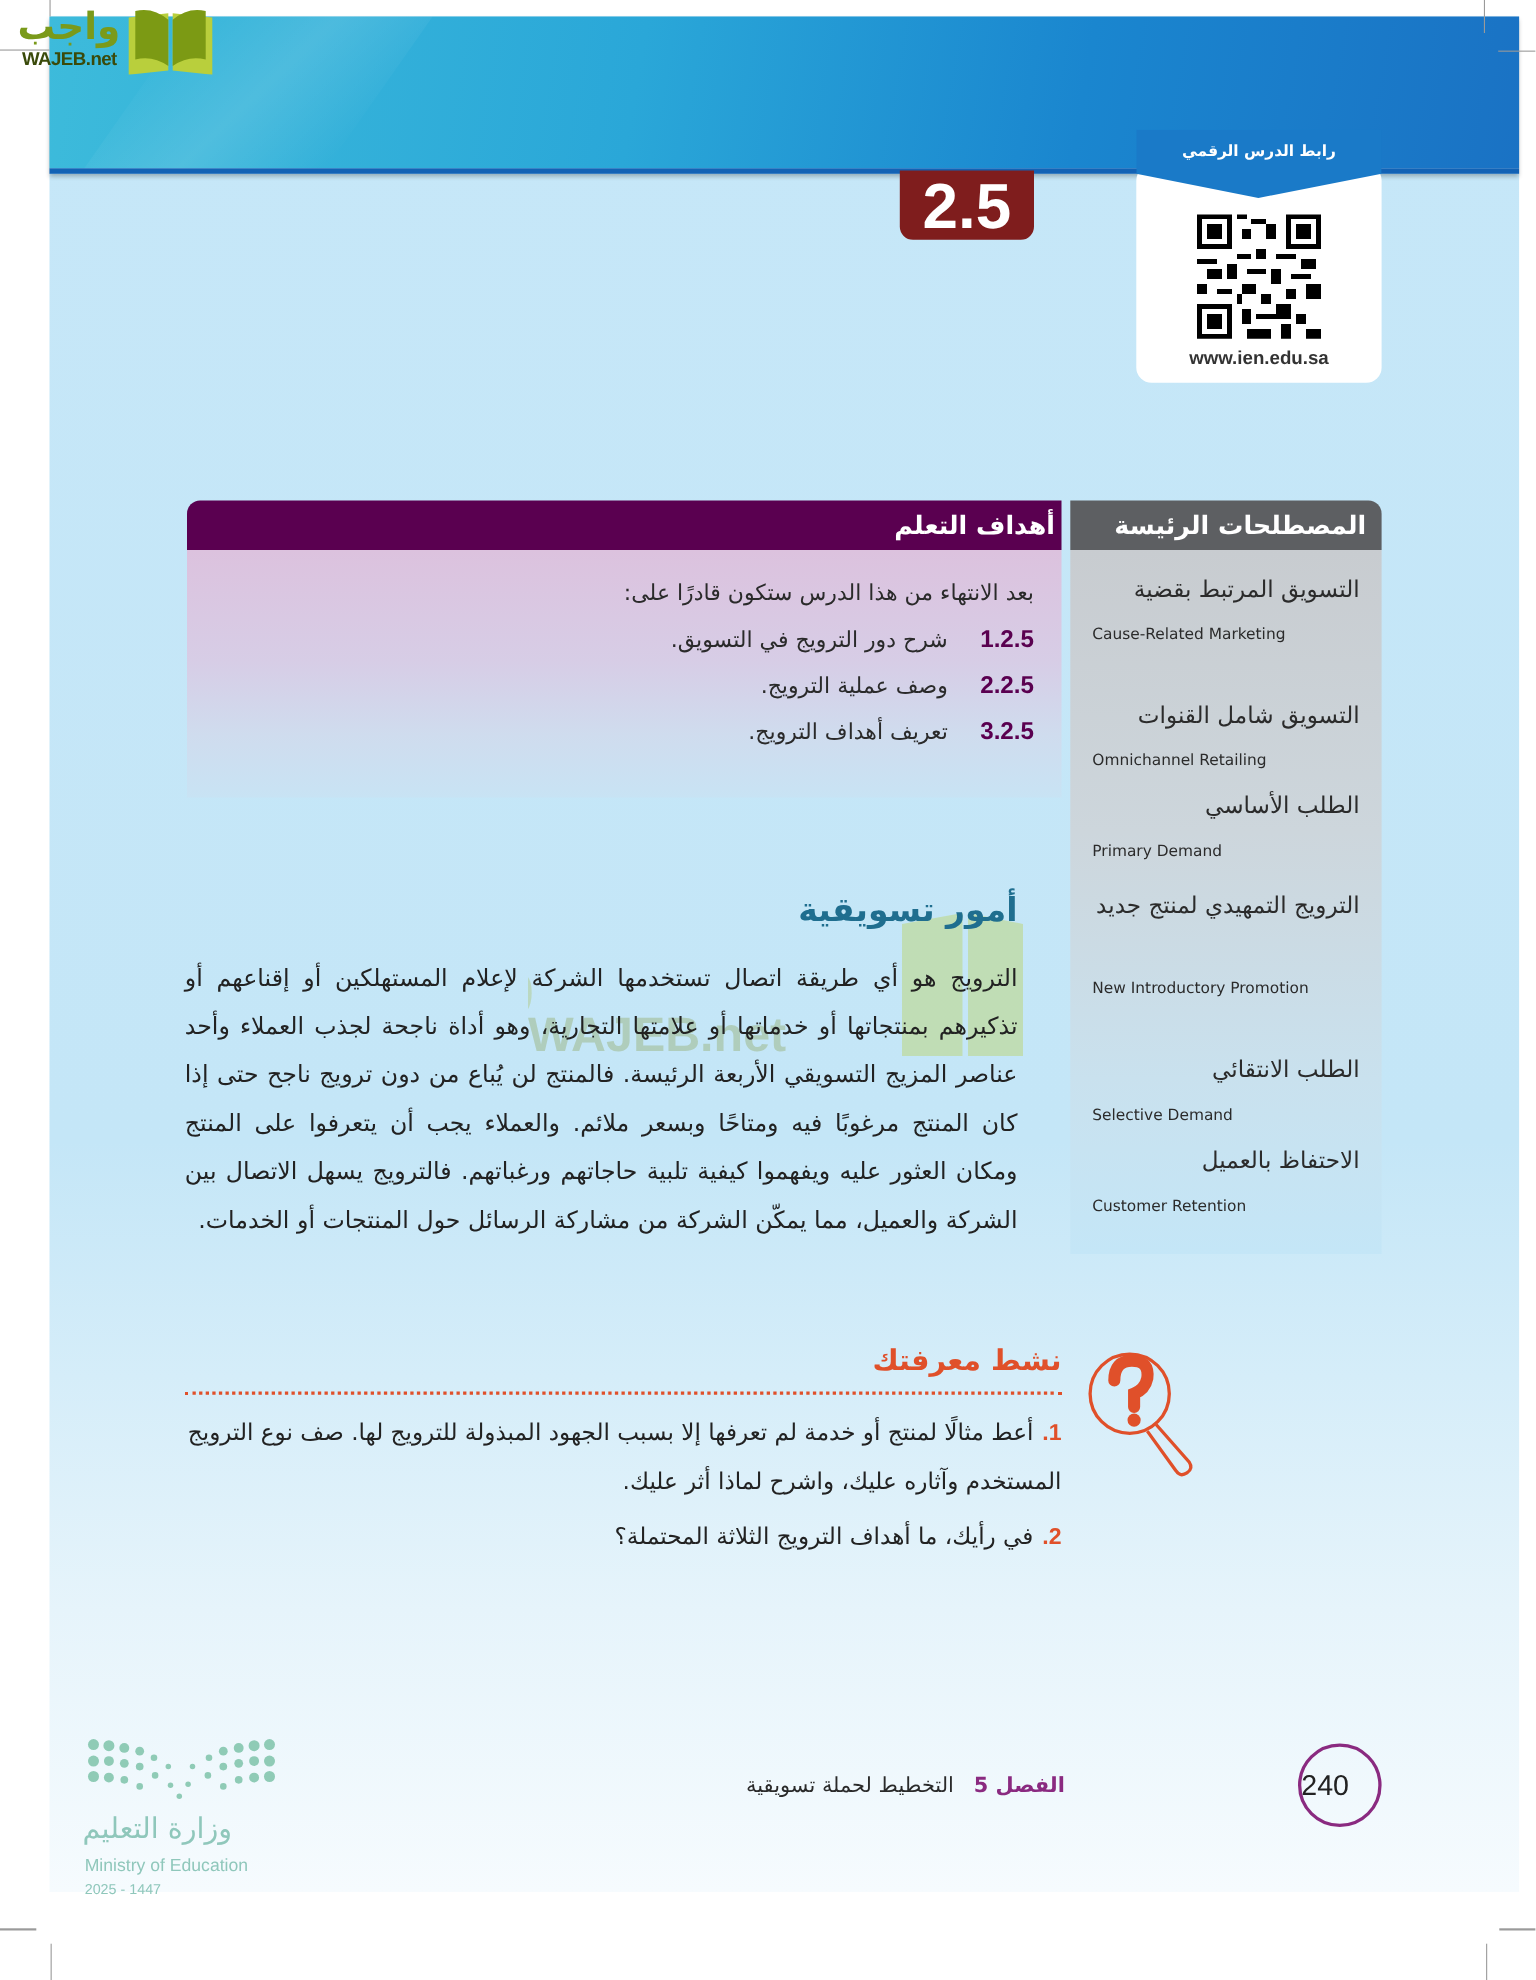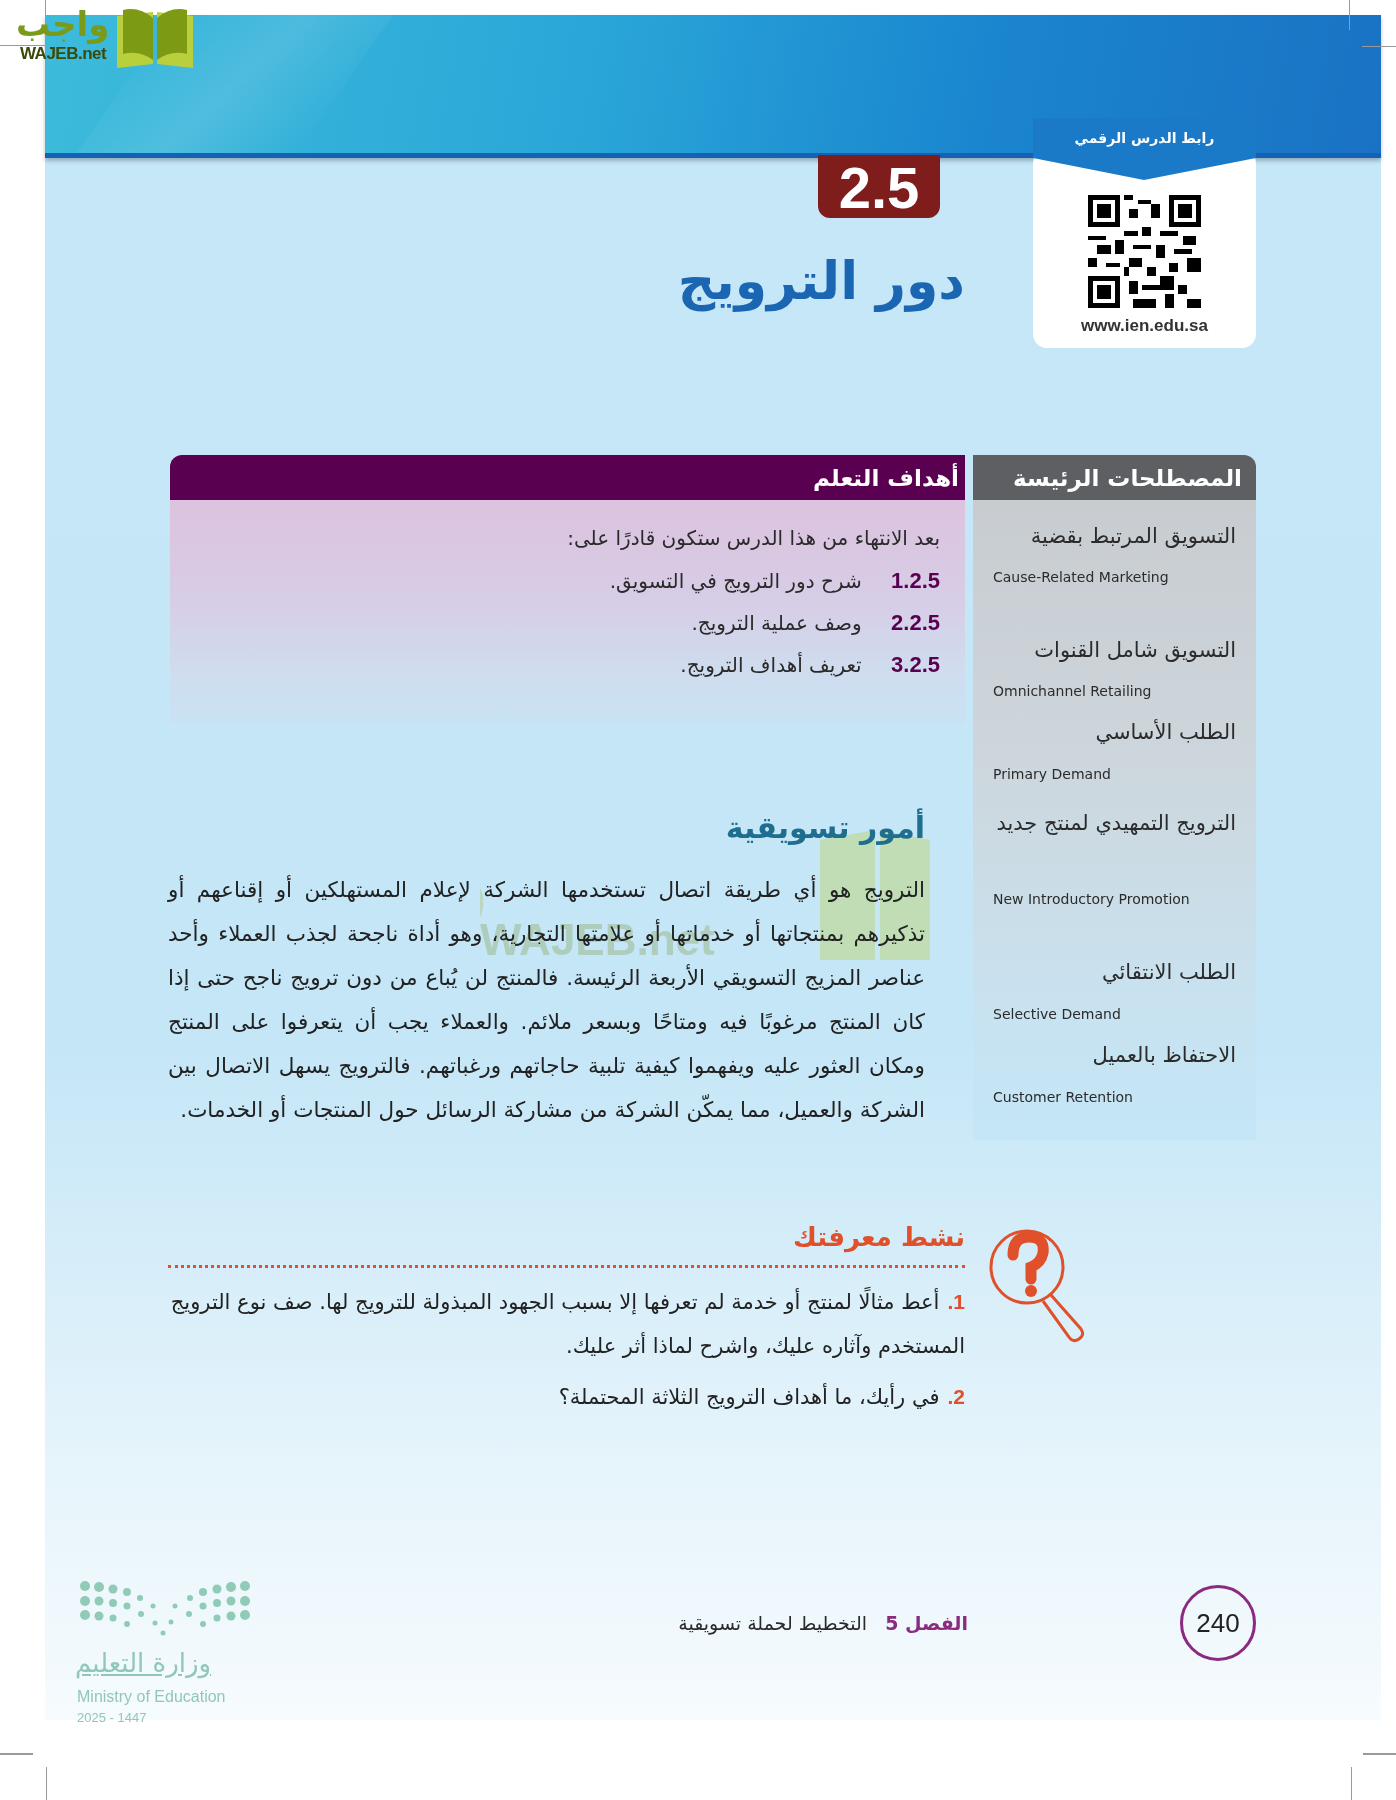--- a/index.html
+++ b/index.html
@@ -49,27 +49,27 @@
   .mk-body{position:absolute;left:168px;top:868px;width:757px;direction:rtl;text-align:justify;font-size:21.5px;line-height:44px;color:#222;}
   .watermark{position:absolute;left:480px;top:820px;opacity:.35;}
   
   .act-title{position:absolute;left:700px;top:1222px;width:265px;direction:rtl;text-align:right;color:#e0502a;font-weight:bold;font-size:26px;}
   .act-dots{position:absolute;left:168px;top:1265px;width:797px;border-top:3px dotted #e0502a;}
   .act-item{position:absolute;left:168px;width:797px;direction:rtl;text-align:right;font-size:21px;line-height:44px;color:#222;}
   .act-item .n{color:#e0502a;font-family:"Liberation Sans",sans-serif;font-weight:bold;margin-left:8px;}
   .act-icon{position:absolute;left:985px;top:1225px;}
   
   .moe{position:absolute;left:75px;top:1578px;width:180px;}
-  .moe-ar{position:absolute;left:75px;top:1648px;width:170px;font-size:26px;color:#8fc7bb;direction:rtl;text-align:left;text-decoration:underline;}
+  .moe-ar{position:absolute;left:75px;top:1648px;width:170px;font-size:26px;color:#8fc7bb;direction:rtl;text-align:left;}
   .moe-en{position:absolute;left:77px;top:1688px;font-family:"Liberation Sans",sans-serif;font-size:16px;color:#8fc7bb;}
   .moe-year{position:absolute;left:77px;top:1710px;font-family:"Liberation Sans",sans-serif;font-size:13px;color:#8fc7bb;}
   .chapter{position:absolute;left:600px;top:1612px;width:368px;direction:rtl;text-align:right;font-size:19px;color:#2a2a2a;}
   .chapter .lab{color:#8a2a80;font-weight:bold;margin-left:18px;}
   .page-num{position:absolute;left:1180px;top:1585px;width:70px;height:70px;border:3px solid #8a2a80;border-radius:50%;
-    text-align:center;line-height:70px;font-family:"Liberation Sans",sans-serif;font-size:26px;color:#222;}
+    line-height:70px;font-family:"Liberation Sans",sans-serif;font-size:26px;color:#222;}
 </style>
 </head>
 <body>
 
 <div class="page"></div>
 <div class="banner">
     <div class="sheen"></div>
   </div>
 
 <div class="crop" style="left:45px;top:0;width:1px;height:15px;"></div>
@@ -136,21 +136,20 @@
     <rect x="10" y="23" width="5" height="2"></rect>
       <rect x="17" y="22" width="2" height="3"></rect>
       <rect x="22" y="23" width="3" height="2"></rect>
       <rect x="8" y="16" width="1" height="2"></rect>
   </g>
 </svg>
 <div class="qr-url">www.ien.edu.sa</div>
 
 <div class="lesson-num">2.5</div>
 <div class="lesson-title">
-  <div>دور الترويج</div>
 </div>
 
 <div class="terms-head">المصطلحات الرئيسة</div>
 <div class="terms-body"></div>
 <div class="term ar" style="top:522px;">التسويق المرتبط بقضية</div>
 <div class="term en" style="top:563px;">Cause-Related Marketing</div>
 <div class="term ar" style="top:636px;">التسويق شامل القنوات</div>
 <div class="term en" style="top:677px;">Omnichannel Retailing</div>
 <div class="term ar" style="top:718px;">الطلب الأساسي</div>
 <div class="term en" style="top:760px;">Primary Demand</div>

